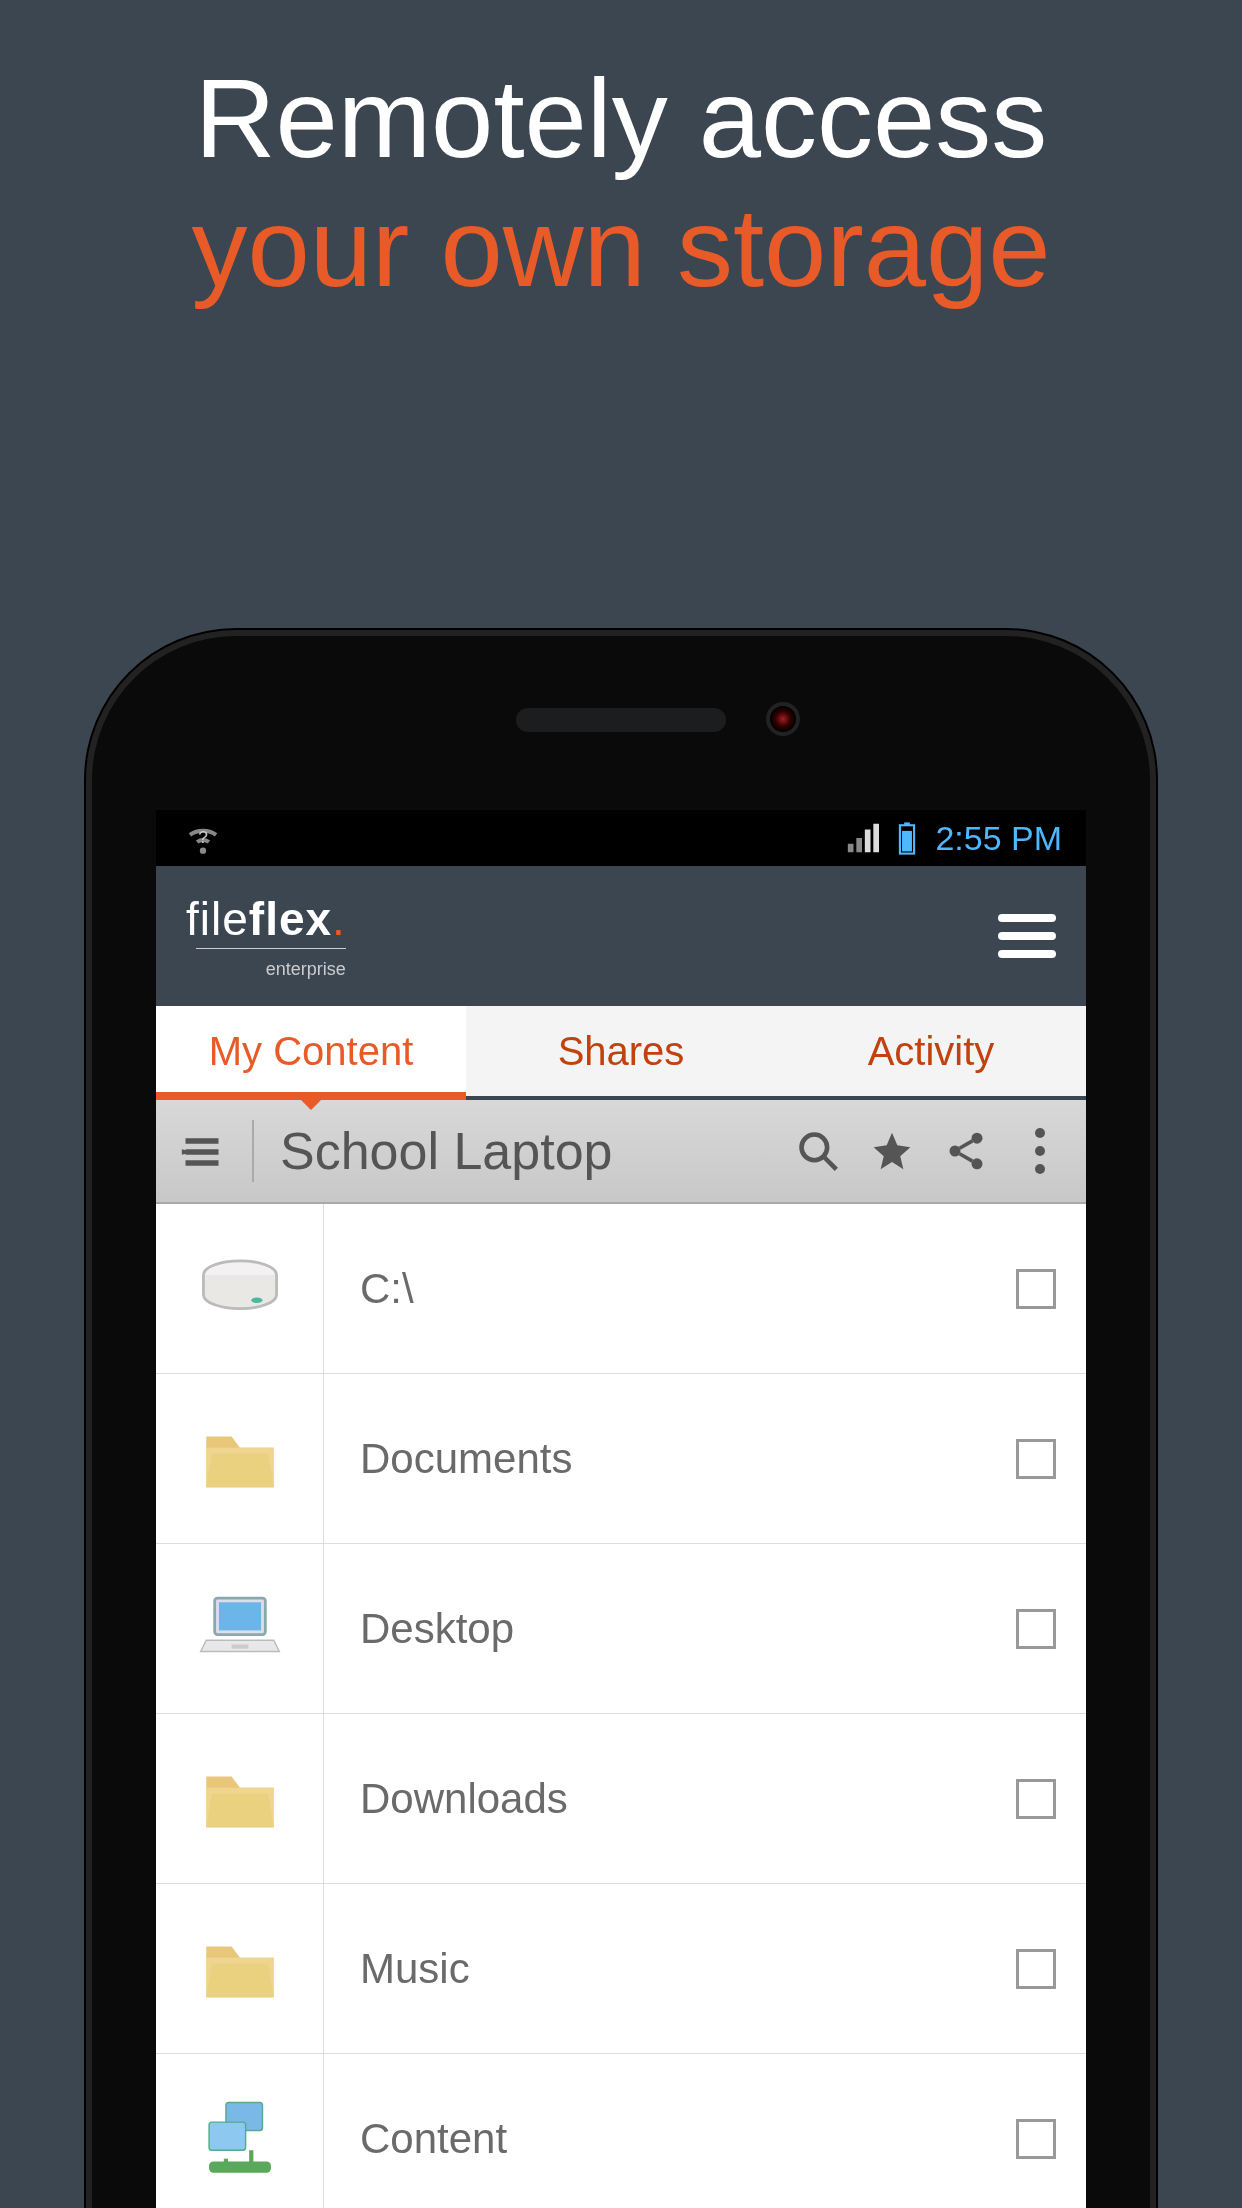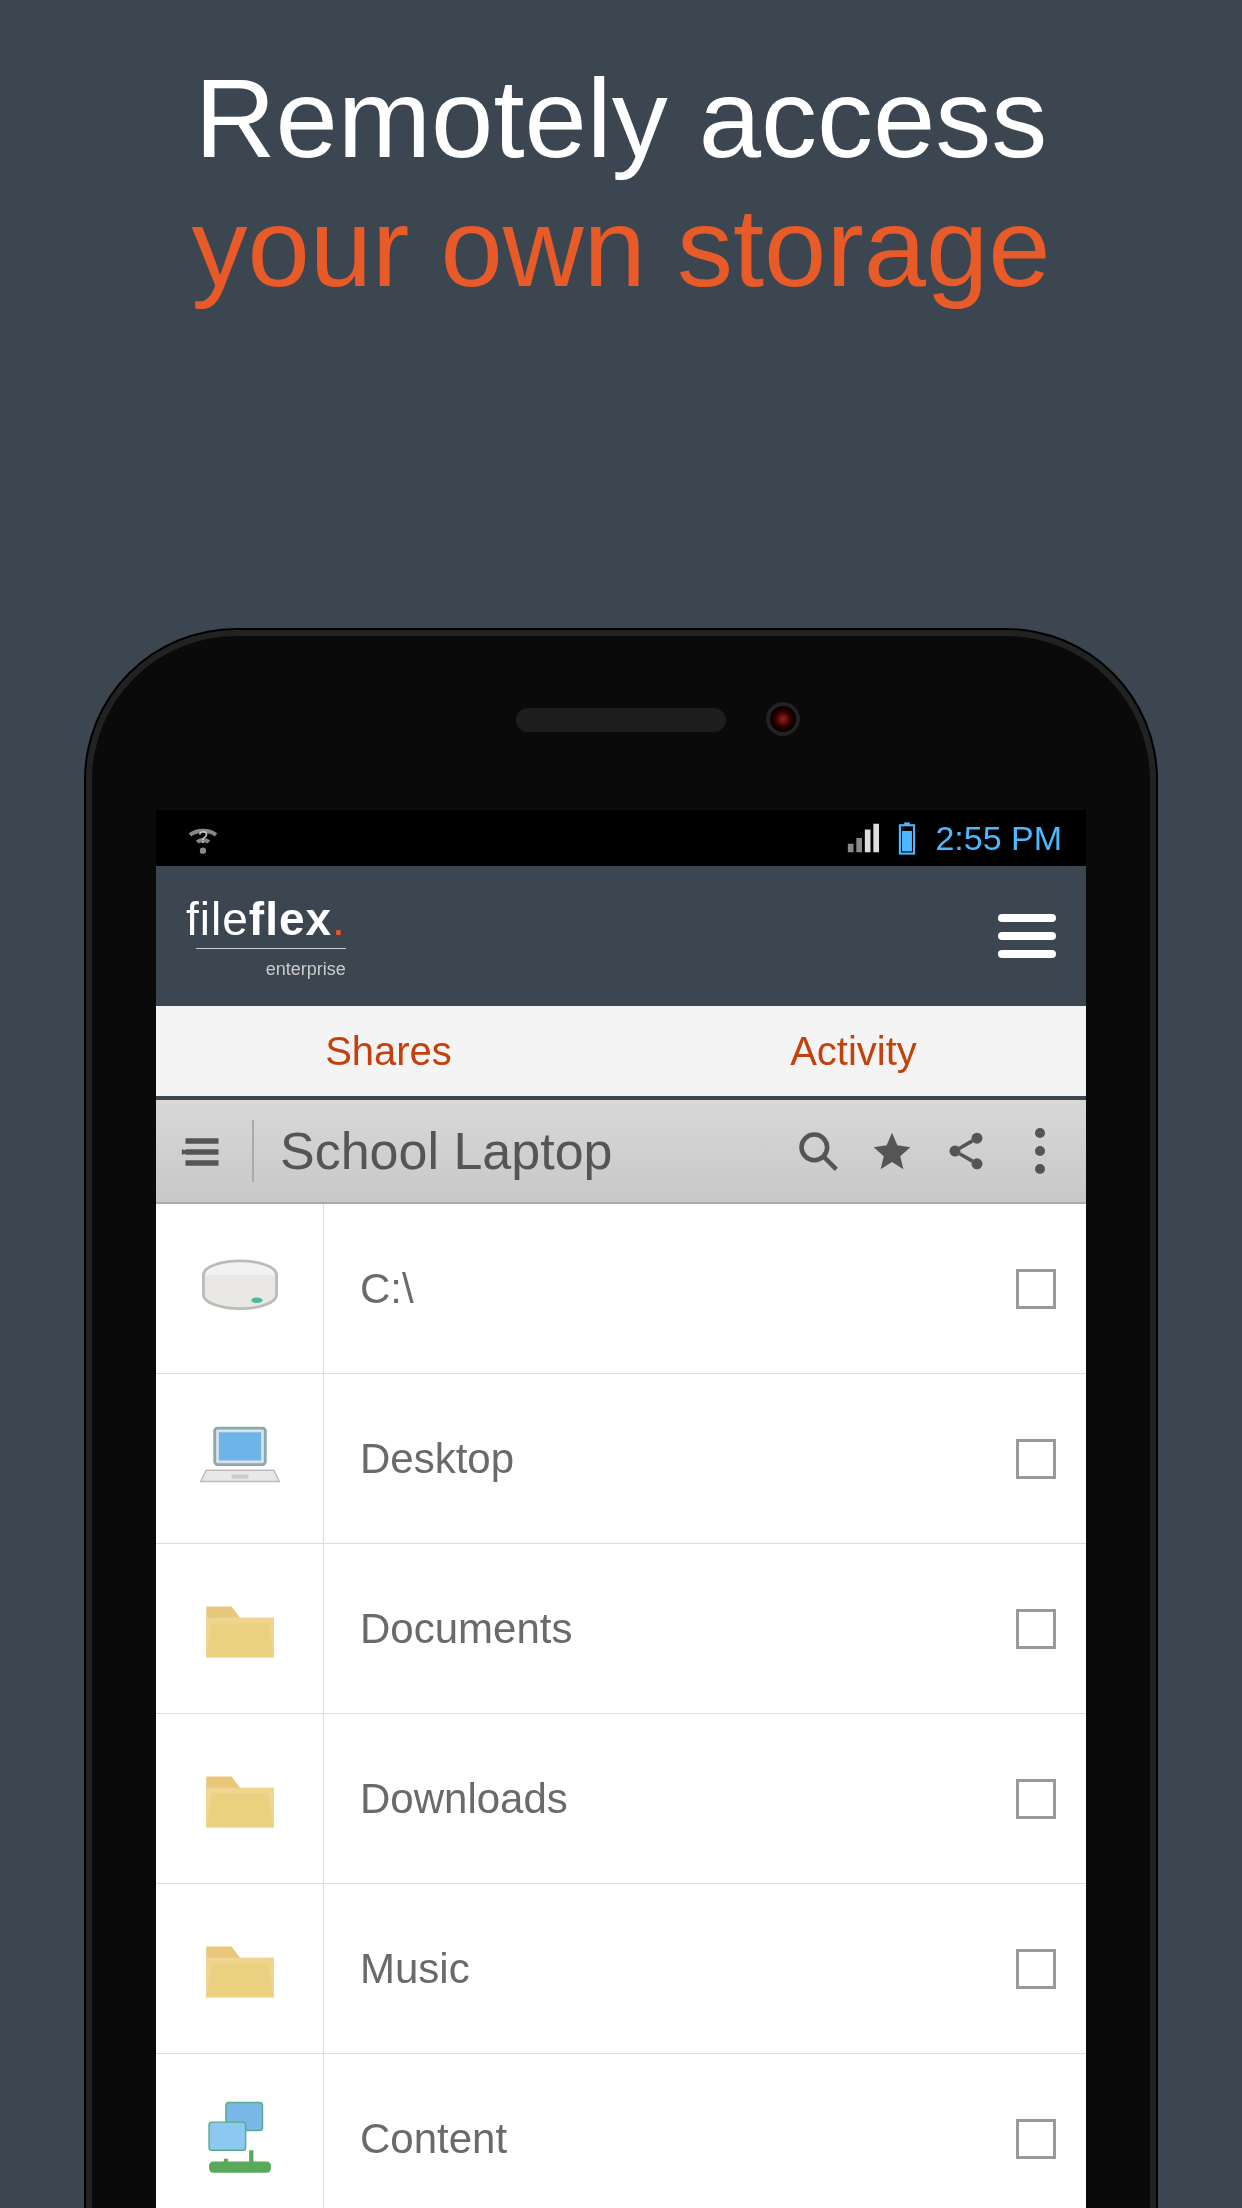--- a/index.html
+++ b/index.html
@@ -280,20 +280,23 @@
         <span class="logo-sub">enterprise</span>
       </div>
       <div class="hamburger">
         <span></span>
           <span></span>
           <span></span>
       </div>
     </div>
 
     <div class="tabs">
+      <div class="tab active">
+        <span>My Content</span>
+      </div>
       <div class="tab">
         <span>Shares</span>
       </div>
       <div class="tab">
         <span>Activity</span>
       </div>
     </div>
 
     <div class="toolbar">
       <div class="tb-icon nav-list-icon">
@@ -346,44 +349,44 @@
         <div class="name-cell">C:\</div>
         <div class="check-cell">
             <div class="checkbox"></div>
           </div>
       </div>
 
       <div class="file-row">
         <div class="icon-cell">
           <div class="ic">
               <svg viewBox="0 0 64 64">
+                <path d="M8 16h18l6 8h24v28H8z" fill="#e8c77a"></path>
+                <path d="M8 24h48v28H8z" fill="#f0d590"></path>
+                <path d="M8 52h48l-4-24H12z" fill="#ead17f"></path>
+              </svg>
+            </div>
+        </div>
+        <div class="name-cell">Documents</div>
+        <div class="check-cell">
+            <div class="checkbox"></div>
+          </div>
+      </div>
+
+      <div class="file-row">
+        <div class="icon-cell">
+          <div class="ic">
+              <svg viewBox="0 0 64 64">
                 <rect x="14" y="10" width="36" height="26" rx="2" fill="#dde" stroke="#8aa" stroke-width="2"></rect>
                 <rect x="17" y="13" width="30" height="20" fill="#6bb5e8"></rect>
                 <path d="M8 40h48l4 8H4z" fill="#e8e8ea" stroke="#bbb" stroke-width="1"></path>
                 <rect x="26" y="43" width="12" height="3" fill="#ccc"></rect>
               </svg>
             </div>
         </div>
         <div class="name-cell">Desktop</div>
-        <div class="check-cell">
-            <div class="checkbox"></div>
-          </div>
-      </div>
-
-      <div class="file-row">
-        <div class="icon-cell">
-          <div class="ic">
-              <svg viewBox="0 0 64 64">
-                <path d="M8 16h18l6 8h24v28H8z" fill="#e8c77a"></path>
-                <path d="M8 24h48v28H8z" fill="#f0d590"></path>
-                <path d="M8 52h48l-4-24H12z" fill="#ead17f"></path>
-              </svg>
-            </div>
-        </div>
-        <div class="name-cell">Documents</div>
         <div class="check-cell">
             <div class="checkbox"></div>
           </div>
       </div>
 
       <div class="file-row">
         <div class="icon-cell">
           <div class="ic">
               <svg viewBox="0 0 64 64">
                 <path d="M8 16h18l6 8h24v28H8z" fill="#e8c77a"></path>

